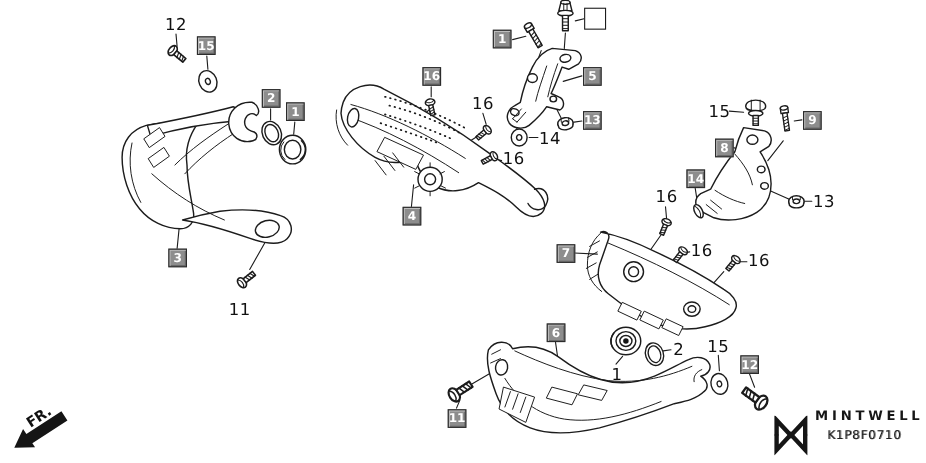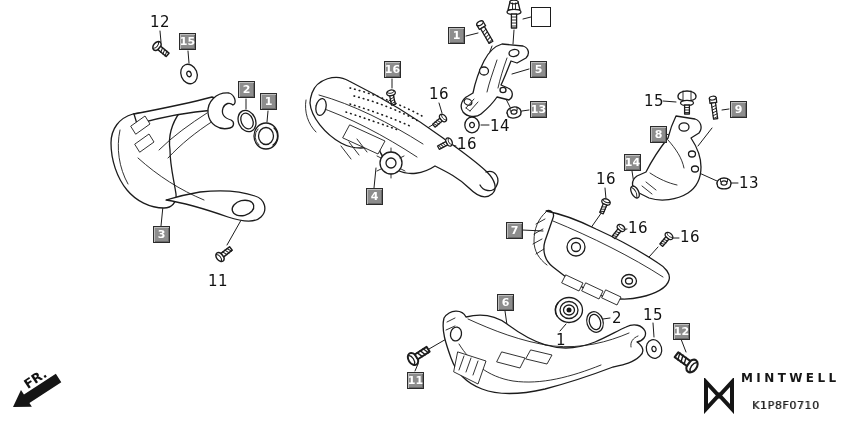--- a/index.html
+++ b/index.html
@@ -15,21 +15,21 @@
   .art .dots{stroke-width:1.6;stroke-dasharray:0.6 4.2;}
   .cbox{position:absolute;width:17px;height:17px;background:#8d8d8d;border:1px solid #2b2b2b;
         box-shadow:inset 1px 1px 0 #bdbdbd,inset -1px -1px 0 #6a6a6a;
         color:#ffffff;font:bold 11px "DejaVu Sans",sans-serif;
         display:flex;align-items:center;justify-content:center;box-sizing:border-box;}
   .ebox{position:absolute;left:531px;top:7px;width:20px;height:20px;background:#ffffff;
         border:1.6px solid #1c1c1c;box-sizing:border-box;}
   .lbl{position:absolute;color:#111111;font:15px "DejaVu Sans",sans-serif;letter-spacing:0.5px;}
   .brandname{position:absolute;left:741px;top:371px;color:#161616;
         font:bold 12px "DejaVu Sans",sans-serif;letter-spacing:3.4px;}
-  .brandcode{position:absolute;left:752px;top:399px;color:#1f1f1f;
+  .brandcode{position:absolute;left:752px;top:389px;color:#1f1f1f;
         font:11px "DejaVu Sans",sans-serif;letter-spacing:0.6px;
         text-shadow:0.9px 0.3px 0 rgba(30,30,30,0.55);}
 </style>
 </head>
 <body>
 
 <div class="stage">
 
 <svg class="art" width="842" height="421" viewBox="0 0 842 421">
   <defs>

